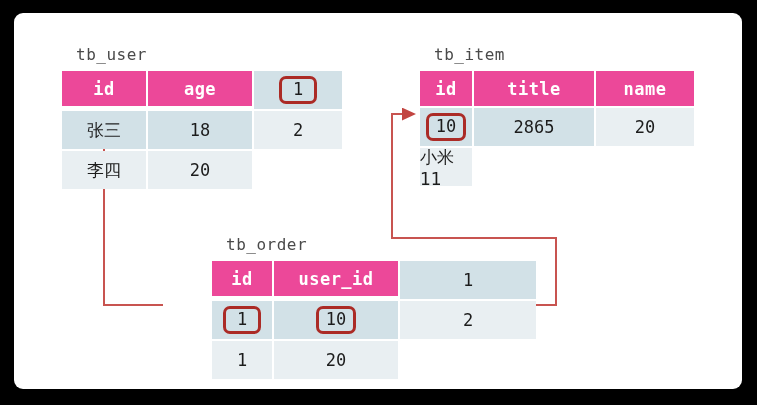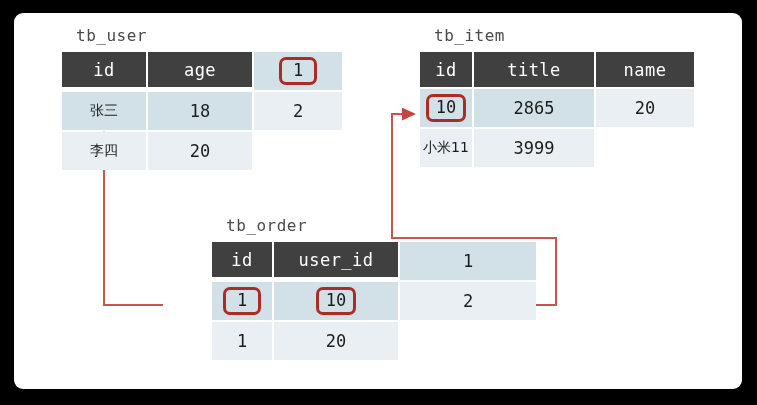--- a/index.html
+++ b/index.html
@@ -60,30 +60,30 @@
     display: flex;
     align-items: center;
     justify-content: center;
     height: 35px;
     font-size: 17px;
     color: #1c1c1c;
     font-family: "DejaVu Sans Mono", "Liberation Mono", monospace;
     position: relative;
   }
   .cell.head {
-    background: #404040;
+    background: #ec4899;
     color: #ffffff;
-    font-weight: normal;
+    font-weight: bold;
     letter-spacing: 0.5px;
   }
   .cell.r1 { background: #d2e1e7; height: 38px; }
   .cell.r2 { background: #e9eff2; height: 38px; }
   .cell.cjk {
     font-family: "DejaVu Sans", "Liberation Sans", sans-serif;
-    font-size: 14px;
+    font-size: 17px;
   }
 
   
   .chip {
     display: inline-flex;
     align-items: center;
     justify-content: center;
     border: 3px solid #ab2b26;
     border-radius: 7px;
     padding: 1px 7px;
@@ -99,21 +99,21 @@
   
   #tb-user  { left: 62px;  top: 26px; }
   #tb-user .grid  { grid-template-columns: 84px 104px 88px; }
 
   #tb-item  { left: 420px; top: 26px; }
   #tb-item .grid  { grid-template-columns: 52px 120px 98px; }
 
   #tb-order { left: 212px; top: 216px; }
   #tb-order .grid { grid-template-columns: 60px 124px 136px; }
 
-  .tbl { z-index: 2; }
+  .tbl { z-index: 2; margin-top: 19px; }
 </style>
 </head>
 <body>
 
 <div id="root">
   <div id="card"></div>
 
   <svg id="wires" viewBox="0 0 757 405" width="757" height="405">
     <defs>
       <marker id="arrowhead" markerWidth="7" markerHeight="7" refX="6" refY="3.2" orient="auto">
@@ -151,21 +151,20 @@
       <div class="cell head">title</div>
       <div class="cell head">name</div>
 
       <div class="cell r1">
         <span class="chip">10</span>
       </div>
       <div class="cell r1">2865</div>
 
       <div class="cell r2">20</div>
       <div class="cell r2 cjk">小米11</div>
-      <div class="cell r2">3999</div>
     </div>
   </div>
 
   <div class="tbl" id="tb-order">
     <div class="tbl-title">tb_order</div>
     <div class="grid">
       <div class="cell head">id</div>
       <div class="cell head">user_id</div>
 
       <div class="cell r1">1</div>

